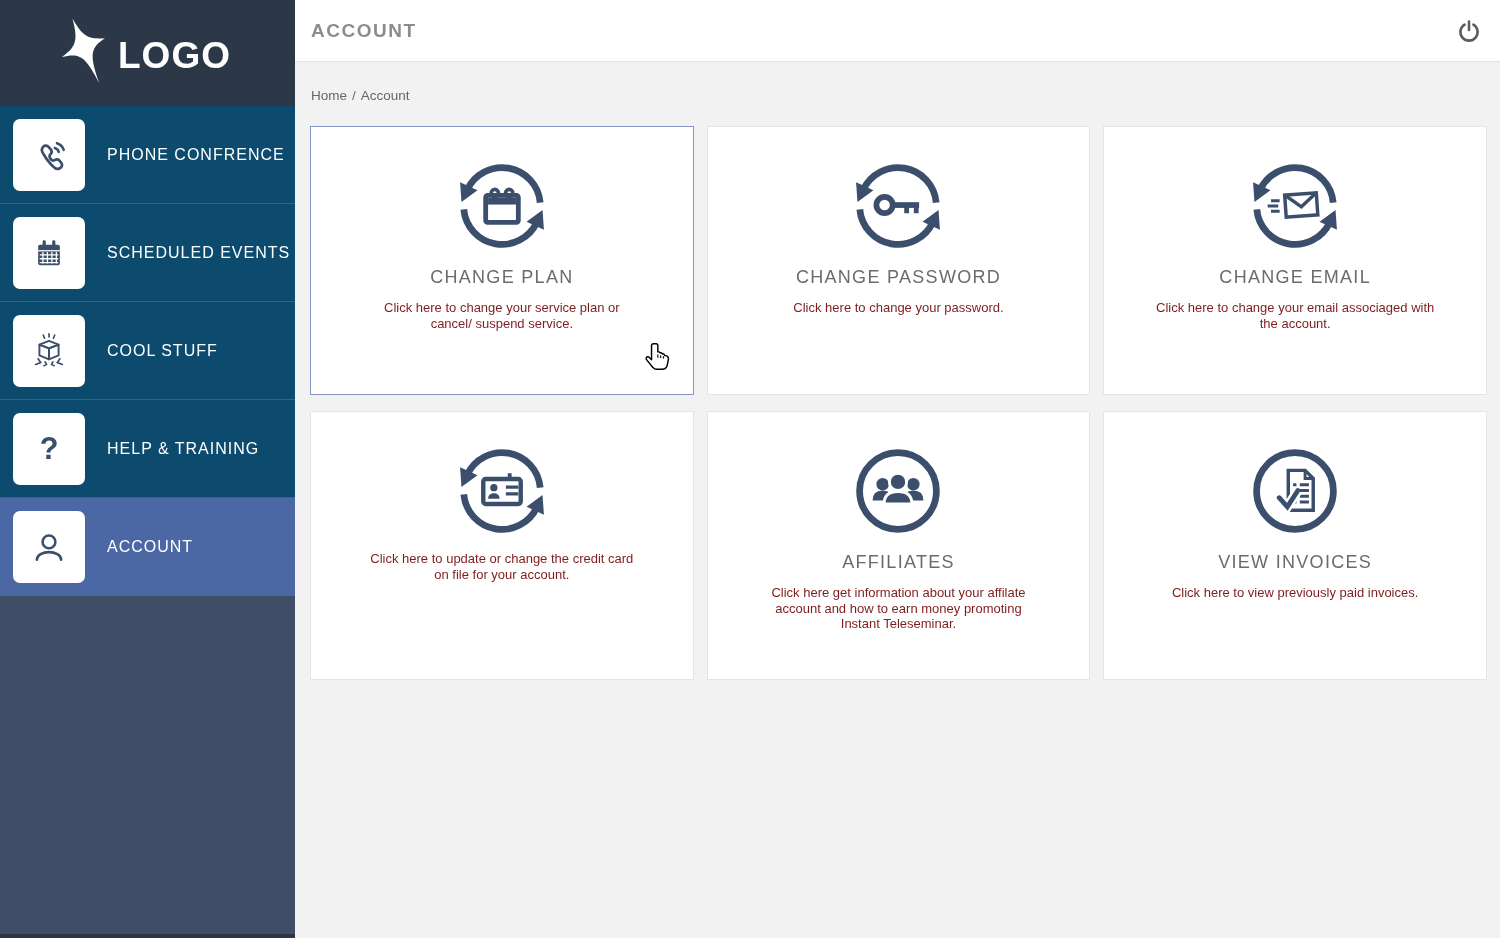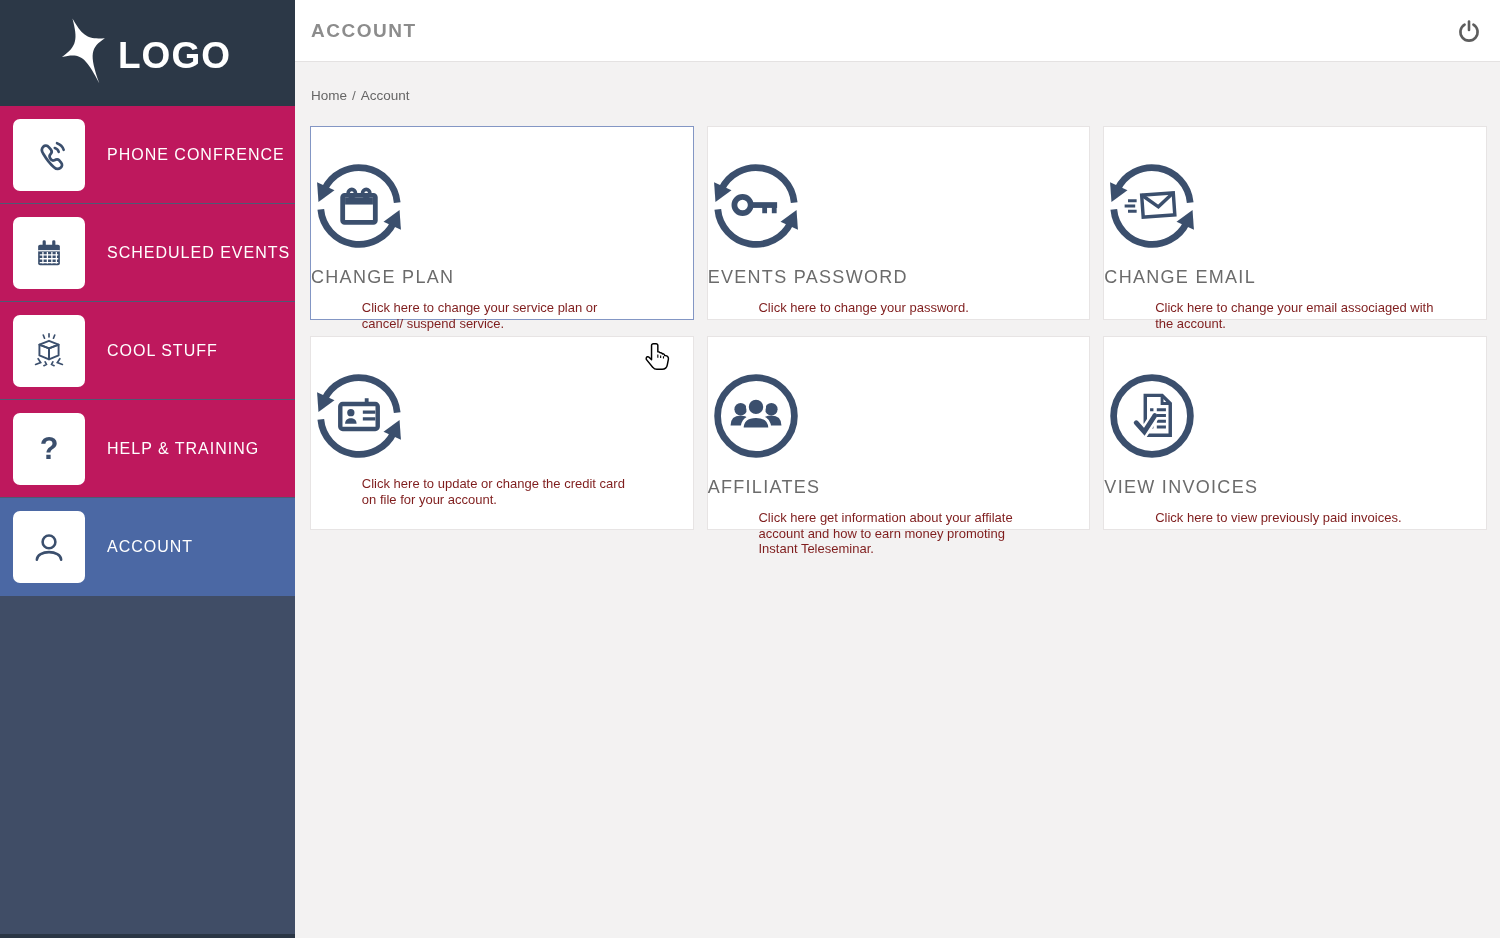--- a/index.html
+++ b/index.html
@@ -6,35 +6,35 @@
   body{
     width:1500px;height:938px;position:relative;overflow:hidden;
     font-family:"Liberation Sans", sans-serif;background:#f3f2f2;
   }
   
   .sidebar{position:absolute;left:0;top:0;width:295px;height:938px;background:#404d66;}
   .sidebar::after{content:"";position:absolute;left:0;bottom:0;width:100%;height:4px;background:#2b3645;}
   .logo-area{height:106px;background:#2c3847;display:flex;align-items:center;padding-left:52px;box-sizing:border-box;}
   .logo-star{width:62px;height:88px;flex:0 0 auto;}
   .logo-text{color:#ffffff;font-size:37px;font-weight:bold;letter-spacing:1px;margin-left:4px;margin-top:6px;}
-  .nav-item{height:98px;background:#be185d;border-bottom:1px solid #4e5a74;display:flex;align-items:center;padding-left:13px;box-sizing:border-box;cursor:pointer;}
+  .nav-item{height:98px;background:#0c4a6e;border-bottom:1px solid #4e5a74;display:flex;align-items:center;padding-left:13px;box-sizing:border-box;cursor:pointer;}
   .nav-item.active{background:#4b68a4;border-bottom-color:#4b68a4;}
   .nav-icon-box{width:72px;height:72px;background:#ffffff;border-radius:7px;display:flex;align-items:center;justify-content:center;flex:0 0 auto;}
   .nav-label{color:#ffffff;font-size:16px;letter-spacing:1px;margin-left:22px;white-space:nowrap;}
   
   .main{position:absolute;left:295px;top:0;right:0;height:938px;}
   .topbar{height:62px;background:#ffffff;border-bottom:1px solid #e4e2e2;display:flex;align-items:center;padding:0 18px 0 16px;box-sizing:border-box;}
   .page-title{color:#8c8c8c;font-size:19px;font-weight:bold;letter-spacing:1.5px;flex:1;}
   .power-btn{width:26px;height:26px;cursor:pointer;display:flex;align-items:center;justify-content:center;}
   .content{position:absolute;top:63px;left:0;right:0;bottom:0;background:#f3f2f2;}
   .breadcrumb{padding:25px 4px 0 16px;font-size:13.5px;color:#666666;}
   .breadcrumb .sep{margin:0 5px;color:#6e6e6e;}
   .crumb-link{cursor:pointer;}
   .cards{display:grid;grid-template-columns:repeat(3,1fr);gap:16px 13px;margin:23px 13px 0 15px;}
-  .card{background:#ffffff;border:1px solid #e7e4e4;height:194px;box-sizing:border-box;cursor:pointer;}
+  .card{background:#ffffff;border:1px solid #e7e4e4;height:269px;box-sizing:border-box;text-align:center;cursor:pointer;}
   .card.highlighted{border-color:#8396c4;}
   .card-icon{margin-top:31px;height:96px;}
   .card-title{font-size:18px;color:#6b6b6b;letter-spacing:1.3px;margin-top:13px;}
   .card-desc{font-size:13px;color:#7f1d1d;line-height:15.5px;margin:12px auto 0;max-width:280px;}
   
   .ic{stroke:#3b4f6d;fill:none;}
   .icf{fill:#3b4f6d;}
   .cursor{position:absolute;left:644px;top:342px;z-index:50;pointer-events:none;}
 </style>
 </head>
@@ -162,21 +162,21 @@
               </g>
             <path class="ic" stroke-width="7" d="M10.2 53.5 A40 40 0 0 0 86.3 66.9"></path>
             <g transform="translate(86.3,66.9) rotate(25)">
                 <polygon class="icf" points="-10,4 10,4 0,-14"></polygon>
               </g>
             <circle class="ic" stroke-width="6" cx="36" cy="49" r="8.5"></circle>
             <path class="ic" stroke-width="6" d="M44.5 49 H72"></path>
             <path class="ic" stroke-width="5" d="M59 49 v8.5 M69 49 v8.5"></path>
           </svg>
         </div>
-        <div class="card-title">EVENTS PASSWORD</div>
+        <div class="card-title">CHANGE PASSWORD</div>
         <div class="card-desc">Click here to change your password.</div>
       </div>
 
       <div class="card">
         <div class="card-icon">
           <svg width="96" height="96" viewBox="0 0 100 100">
             <path class="ic" stroke-width="7" d="M89.8 46.5 A40 40 0 0 0 13.7 33.1"></path>
             <g transform="translate(13.7,33.1) rotate(25)">
                 <polygon class="icf" points="-10,-4 10,-4 0,14"></polygon>
               </g>

